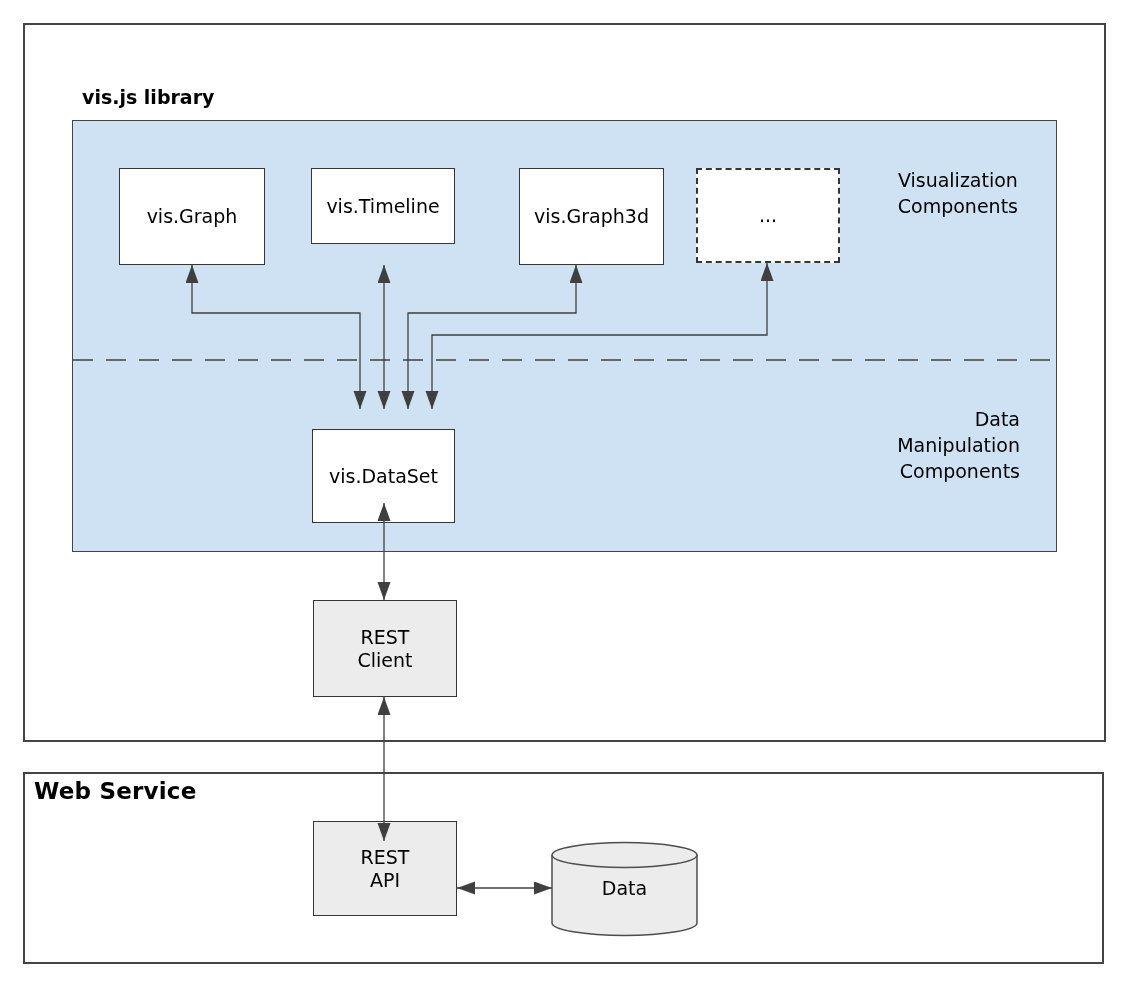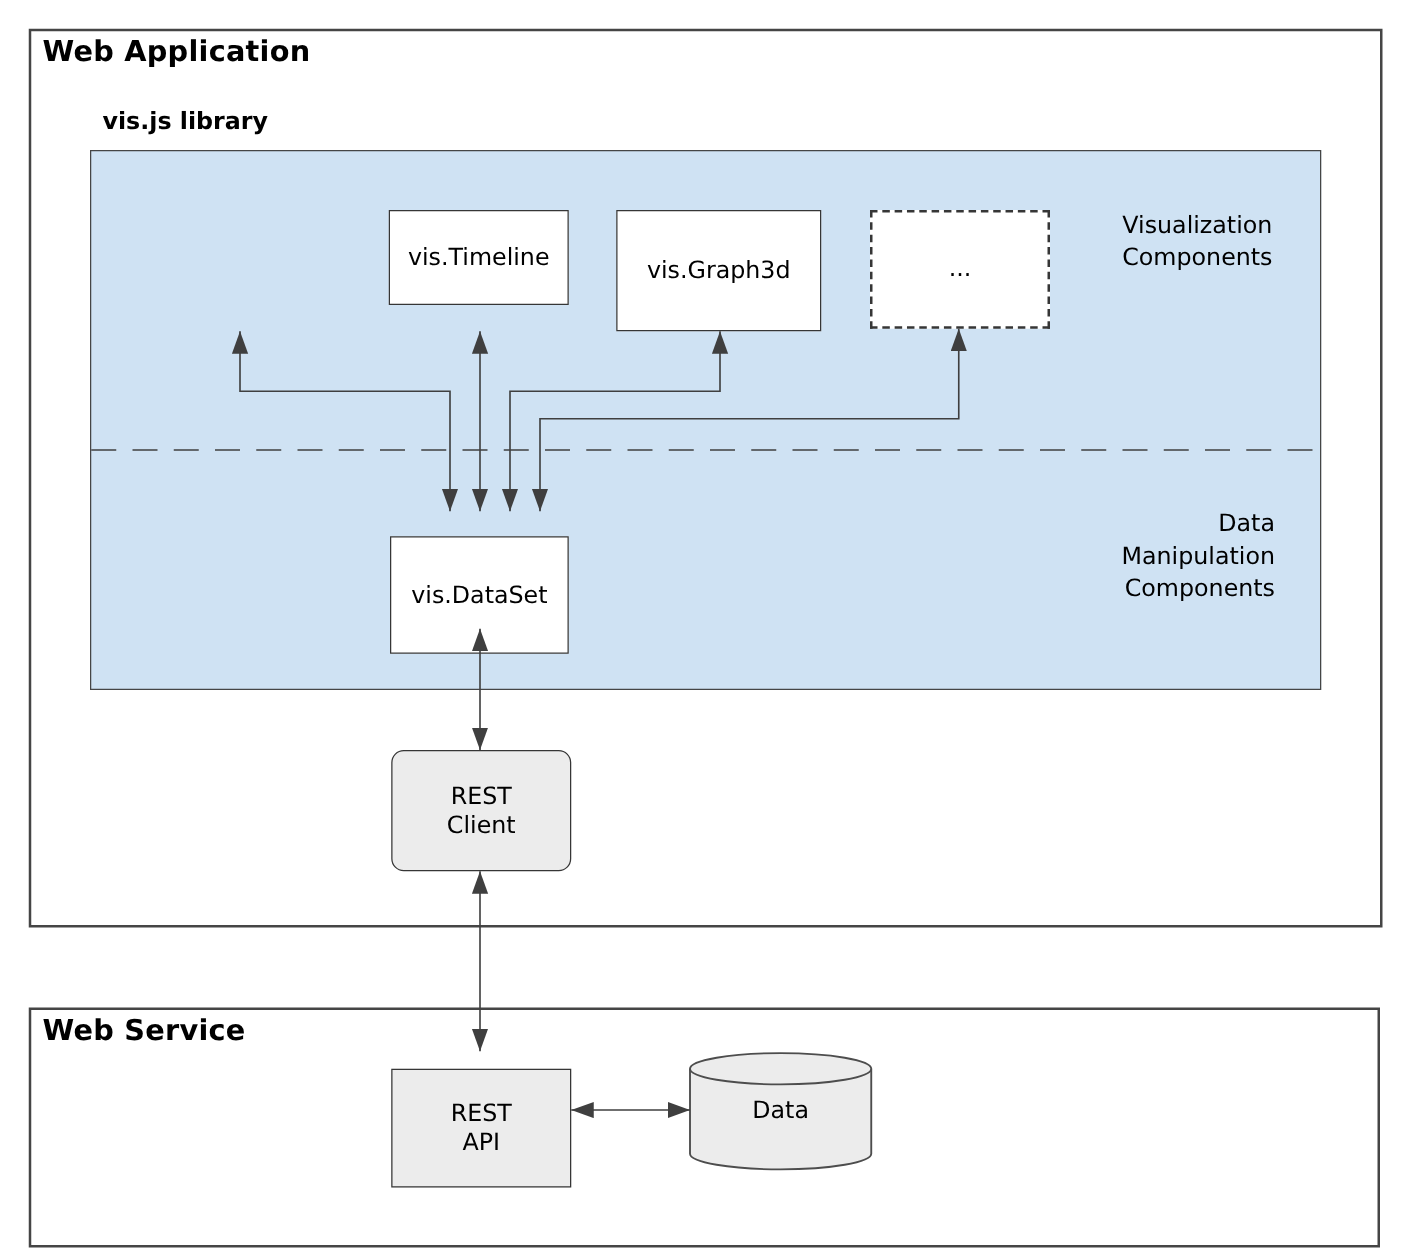--- a/index.html
+++ b/index.html
@@ -6,21 +6,21 @@
   .canvas {
     position:relative; width:1128px; height:1008px; background:#ffffff;
     font-family:"DejaVu Sans","Liberation Sans",sans-serif; color:#000;
     overflow:hidden;
   }
   .outer-box {
     position:absolute; box-sizing:border-box;
     background:#ffffff; border:2px solid var(--outer-border,#454545);
   }
   #app-box     { left:23px; top:23px;  width:1083px; height:719px; }
-  #service-box { left:23px; top:806px; width:1081px; height:192px; }
+  #service-box { left:23px; top:772px; width:1081px; height:192px; }
   .outer-title {
     position:absolute; left:9px; top:4px;
     font-size:23px; font-weight:bold; letter-spacing:0.2px;
   }
   .lib-title {
     position:absolute; left:57px; top:61px;
     font-size:19px; font-weight:bold;
   }
   .blue-panel {
     position:absolute; left:47px; top:95px; width:985px; height:432px;
@@ -29,31 +29,31 @@
     border:1.5px solid var(--outer-border,#454545);
   }
   .node {
     position:absolute; box-sizing:border-box;
     display:flex; align-items:center; justify-content:center;
     text-align:center; font-size:19px; line-height:23px;
     background:#ffffff; border:1.5px solid var(--border-dark,#363636);
   }
   .node--gray { background:var(--node-gray,#ececec); }
   .node--dashed { border:2px dashed var(--border-dark,#363636); }
-  .multiline { white-space:pre-line;border-radius:10px; }
+  .multiline { white-space:pre-line; }
   .side-label {
     position:absolute; font-size:19px; font-weight:normal; line-height:26px;
     white-space:pre-line;
   }
   #viz-label  { right:86px; top:142px; text-align:center; }
   #data-label { right:84px; top:381px; text-align:right; }
   
   #node-vis-graph    { left:94px;  top:143px; width:146px; height:97px; }
   #node-vis-timeline { left:286px; top:143px; width:144px; height:76px; }
-  #node-vis-graph3d  { left:468px; top:143px; width:164px; height:97px; }
+  #node-vis-graph3d  { left:494px; top:143px; width:145px; height:97px; }
   #node-more         { left:671px; top:143px; width:144px; height:95px; }
   #node-dataset      { left:287px; top:384px; width:143px; height:94px;margin-top:20px; }
   #node-rest-client  { left:288px; top:575px; width:144px; height:97px; }
   
   #node-rest-api     { left:288px; top:47px;  width:144px; height:95px; }
   #connector-overlay {
     position:absolute; left:0; top:0; width:1128px; height:1008px;
     pointer-events:none;
   }
   #data-store-label {
@@ -61,26 +61,28 @@
     display:flex; align-items:center; justify-content:center;
     font-size:19px;
   }
 </style>
 </head>
 <body>
 
 <div class="canvas">
 
   <section class="outer-box" id="app-box">
-    <div class="outer-title">Web Application</div>
 
     <div class="lib-title">vis.js library</div>
 
     <div class="blue-panel"></div>
 
+    <div class="node" id="node-vis-graph">
+      <span>vis.Graph</span>
+    </div>
     <div class="node" id="node-vis-timeline">
       <span>vis.Timeline</span>
     </div>
     <div class="node" id="node-vis-graph3d">
       <span>vis.Graph3d</span>
     </div>
     <div class="node node--dashed" id="node-more">
       <span>...</span>
     </div>
 

